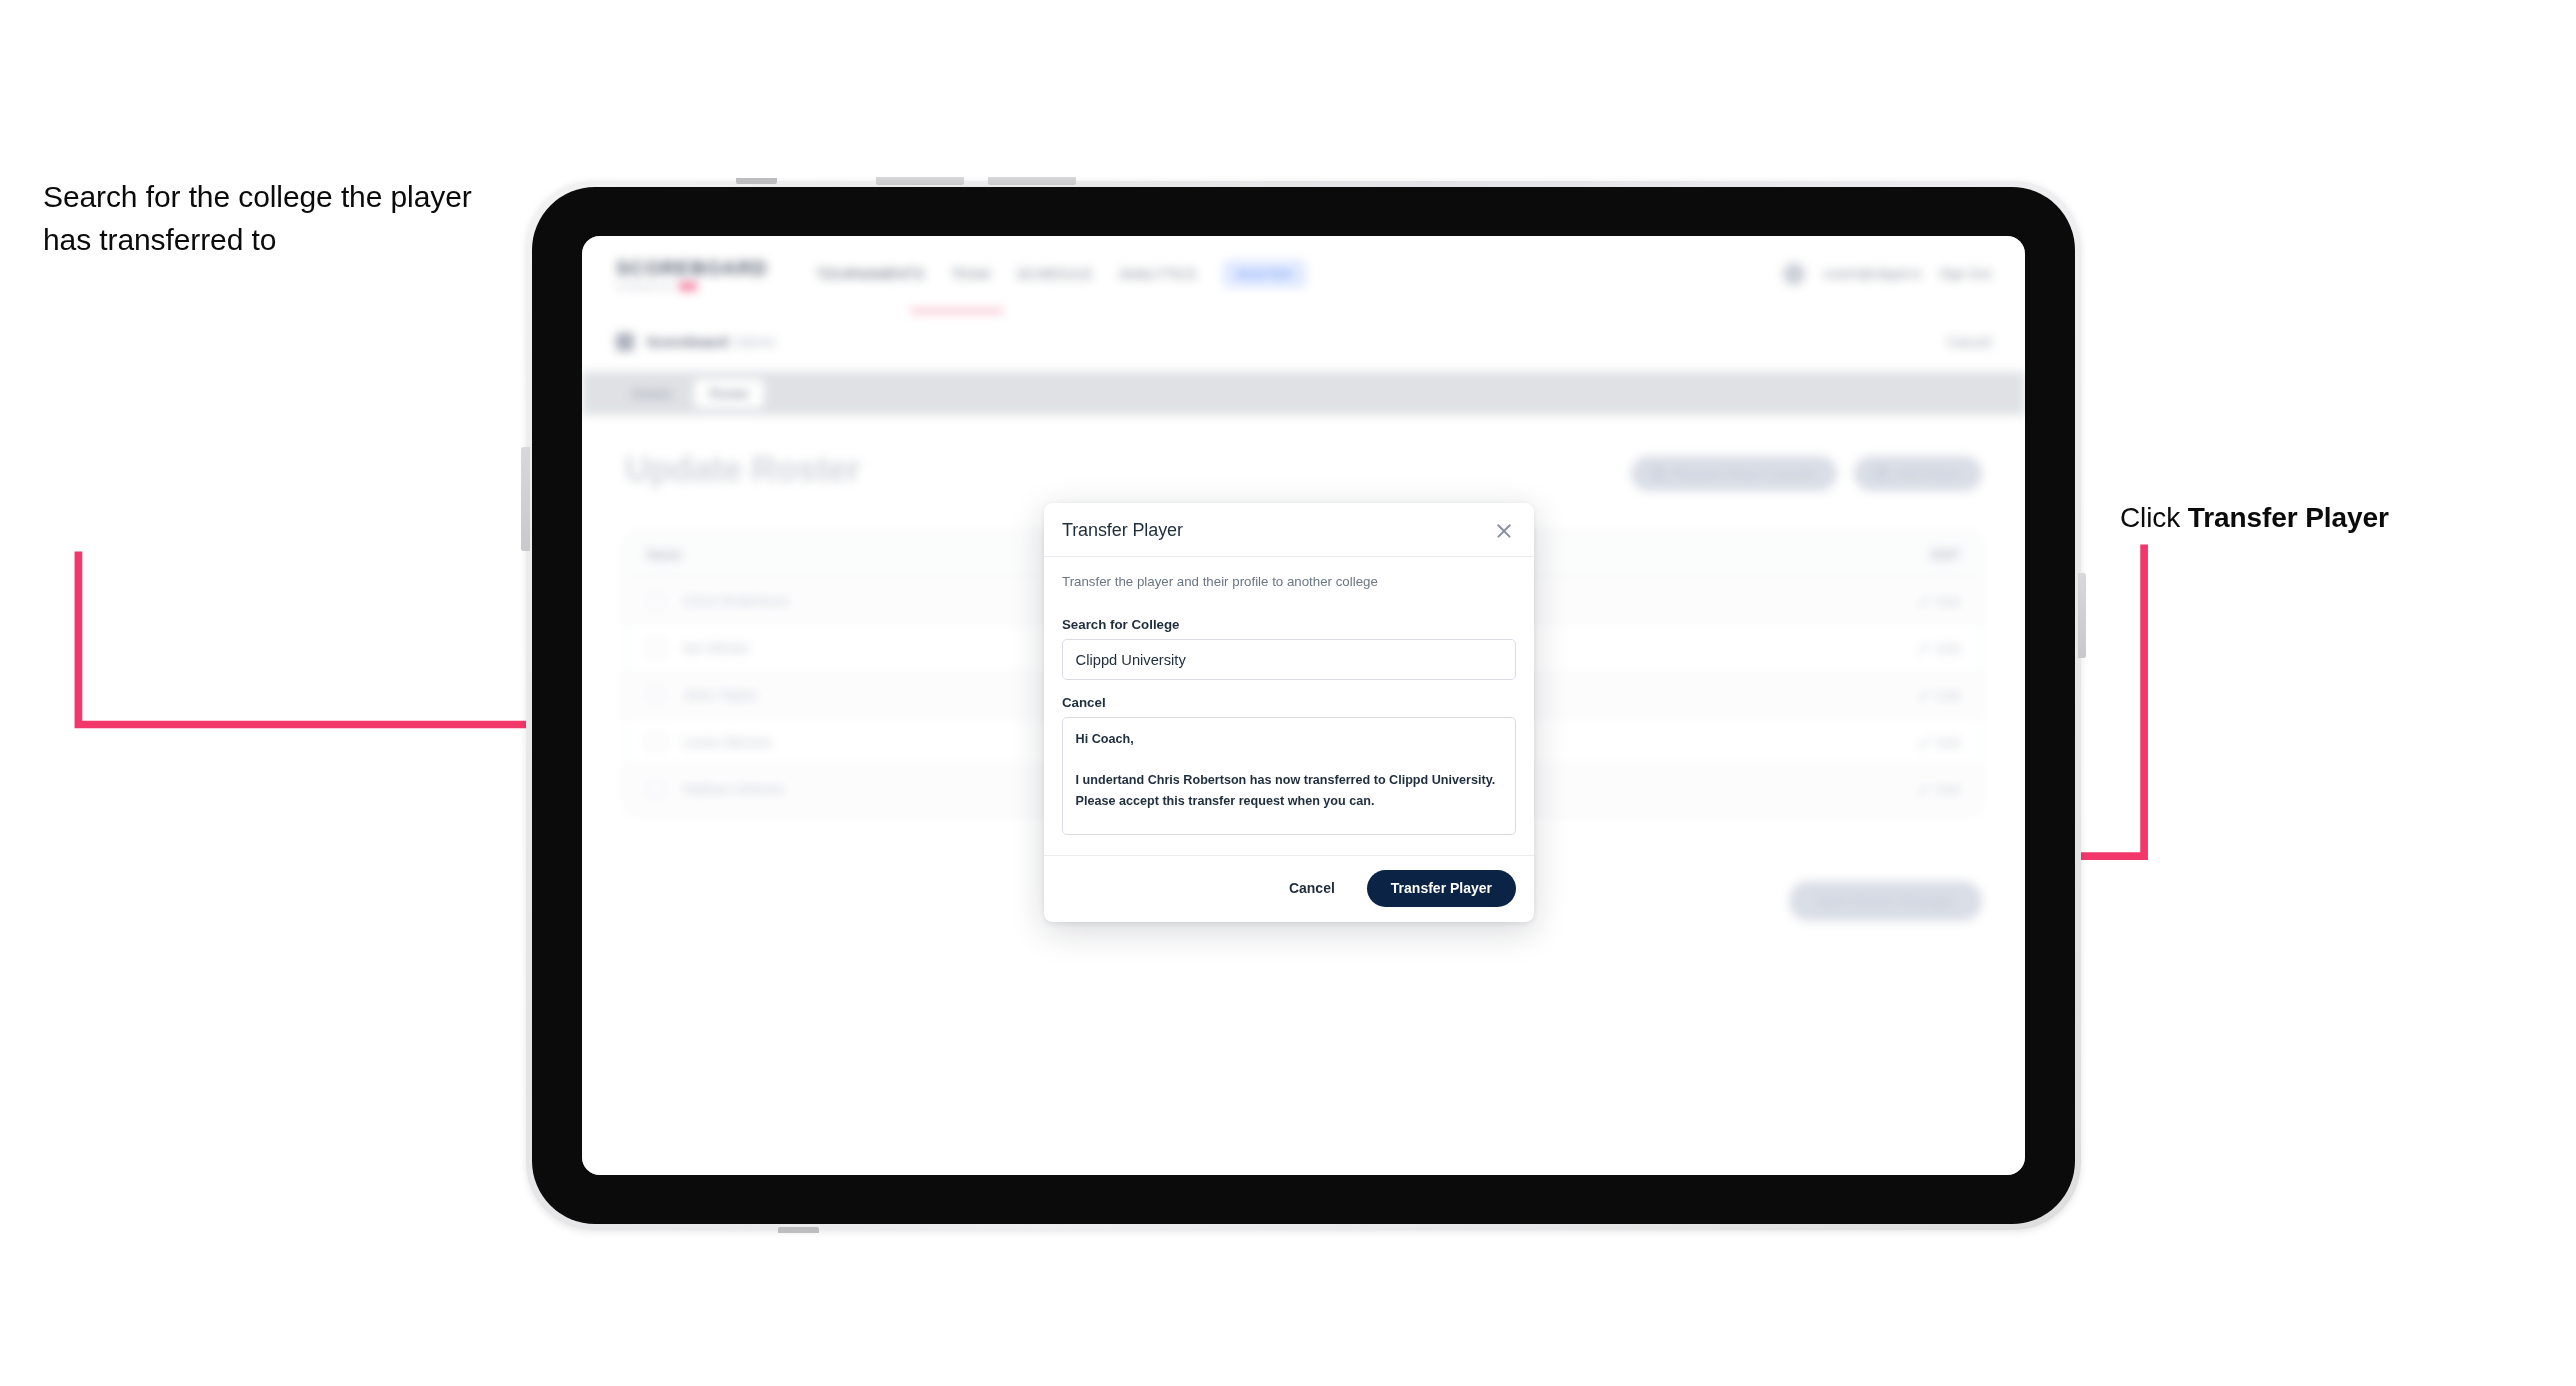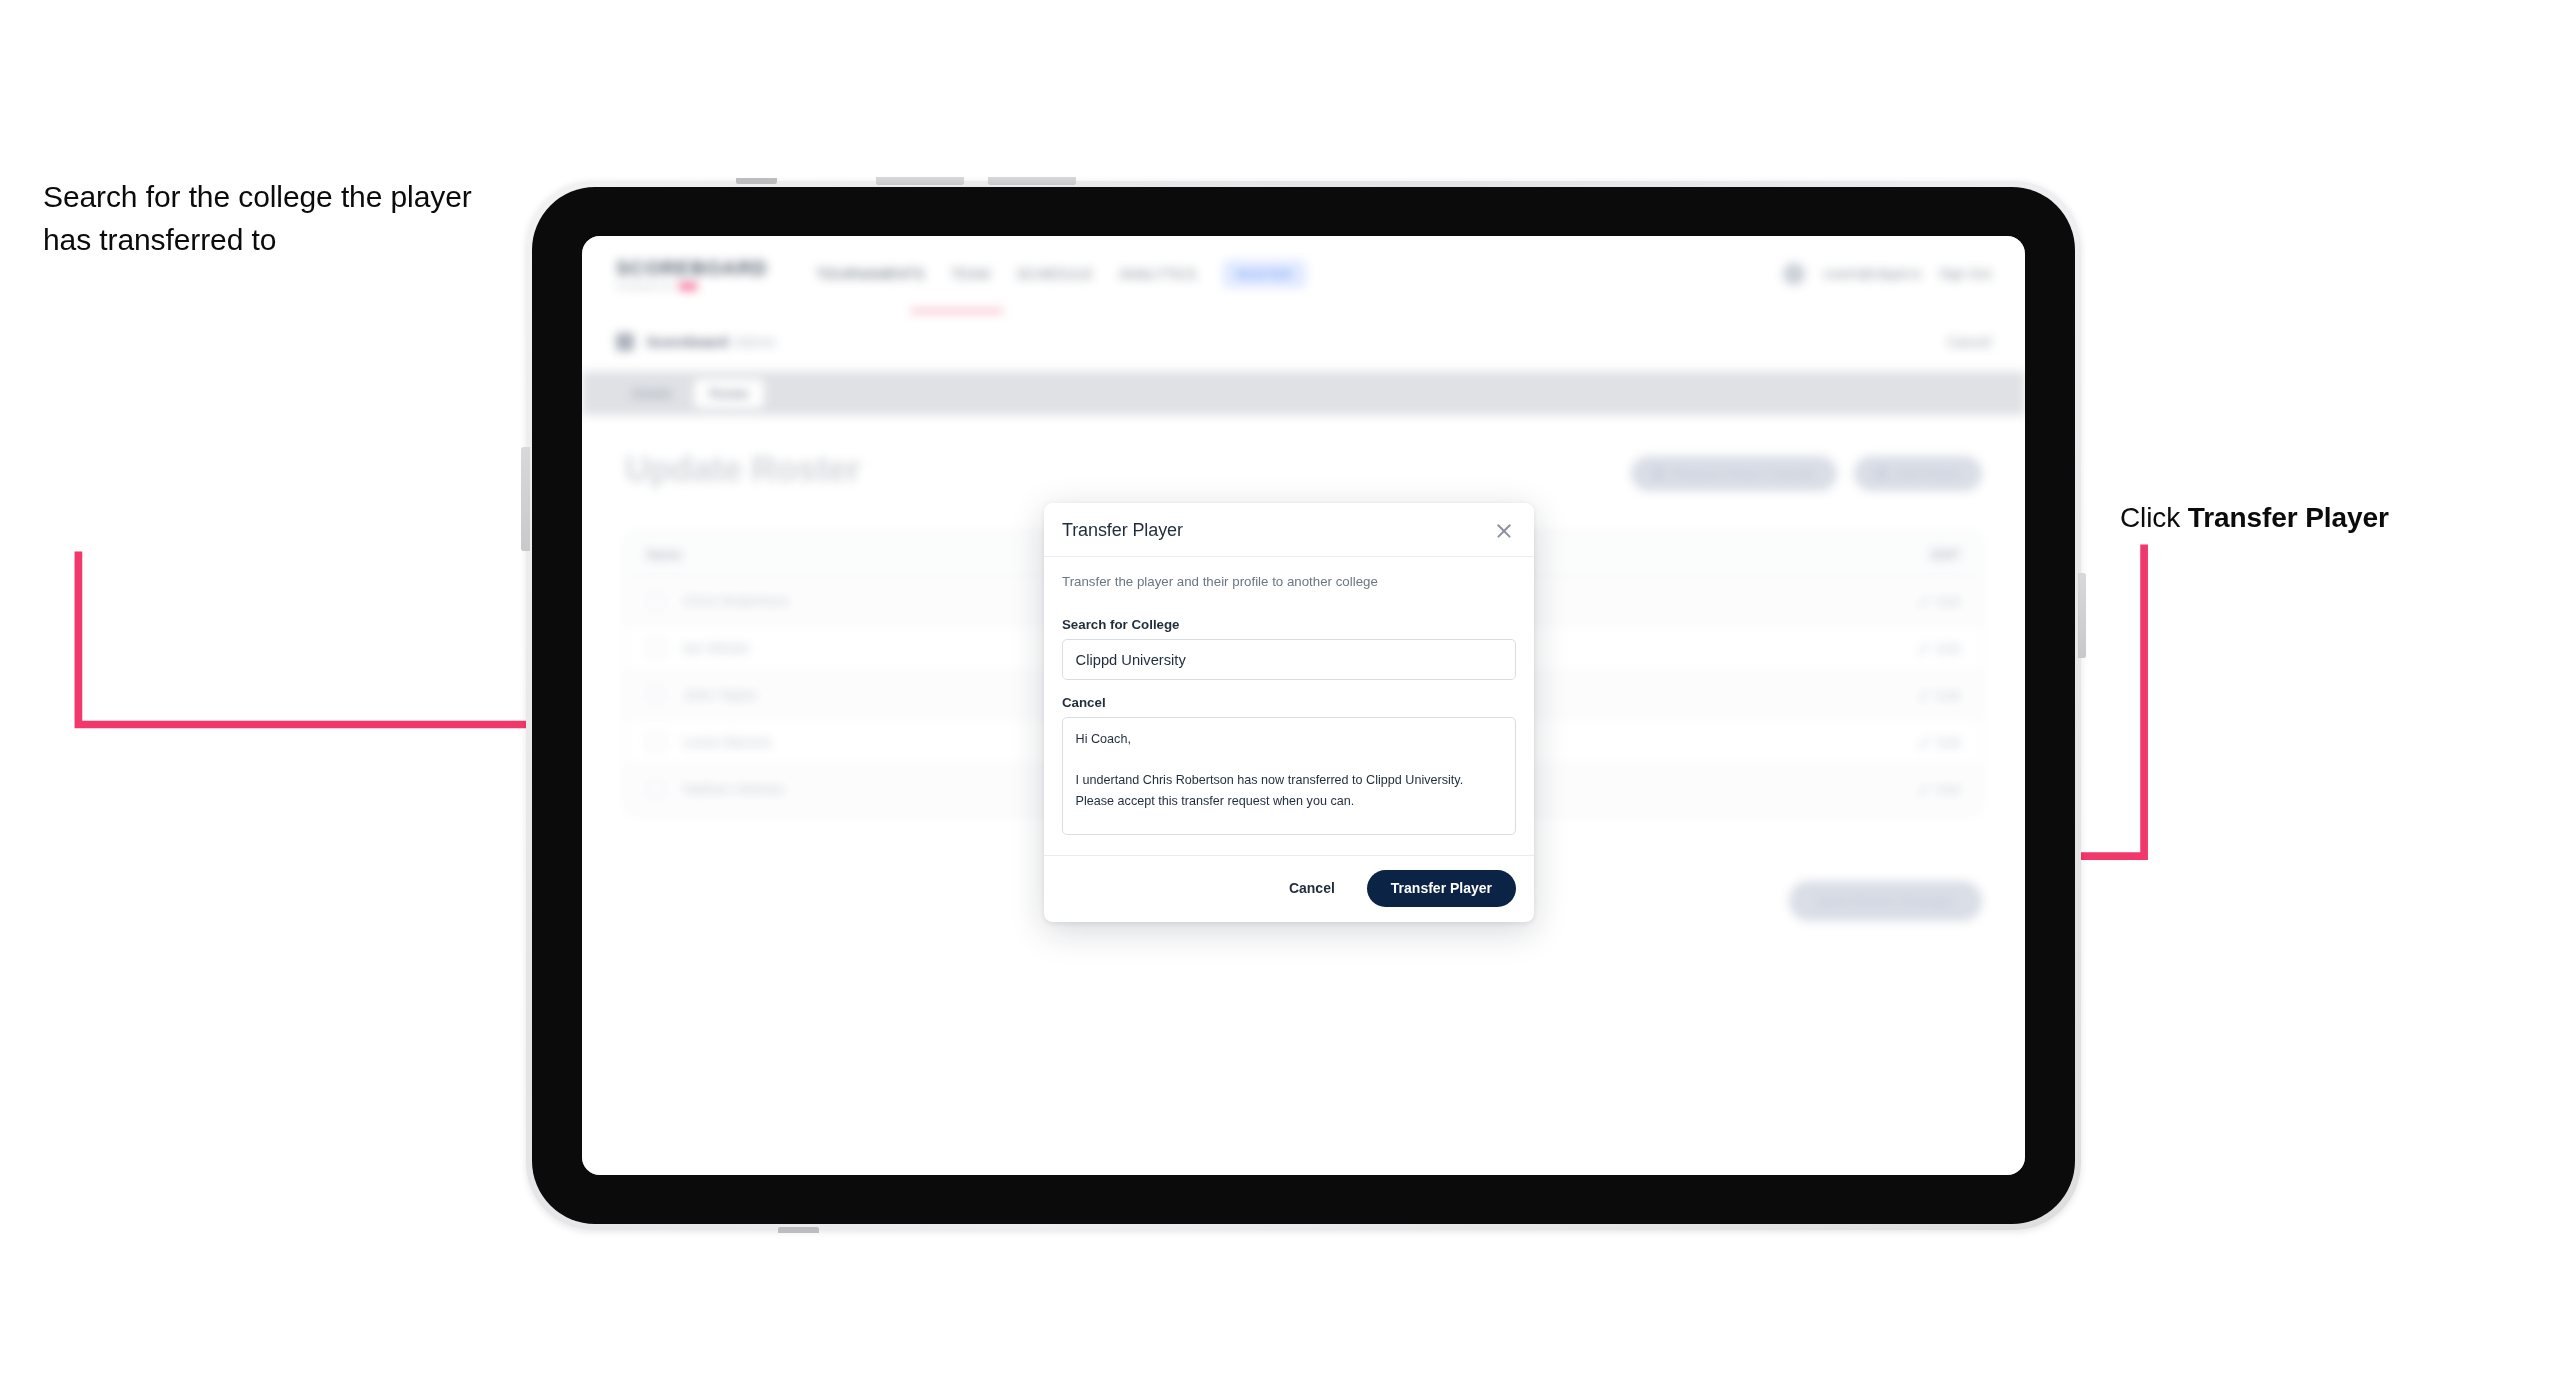--- a/index.html
+++ b/index.html
@@ -200,21 +200,21 @@
   .text-input {
     width:100%; border:0.7px solid #d9dde3; border-radius:4.9px;
     padding: 11.2px 12.6px; font-size:14.7px; color:#1f2d3d;
     font-family:"Liberation Sans", sans-serif; background:#fff;
   }
   #field-message { margin-top:15.4px; }
   .text-area {
     width:100%; height: 118px; border:0.7px solid #d9dde3; border-radius:4.9px;
     padding: 11.2px 12.6px; font-size:12.6px; color:#1f2d3d; line-height:1.62;
     font-family:"Liberation Sans", sans-serif; background:#fff;
-    white-space: pre-wrap; overflow:hidden;
+    white-space: pre-wrap; overflow:hidden;font-weight:bold;
   }
   #modal-footer {
     display:flex; align-items:center; justify-content:flex-end; gap:26px;
     padding: 14px 18px 15.4px 18px; border-top:0.7px solid #eaecf0;
   }
   #btn-cancel {
     font-size:14px; color:#1f2d3d; font-weight:600; cursor:pointer;
     background:none; border:none; font-family:"Liberation Sans", sans-serif;
   }
   #btn-transfer {

